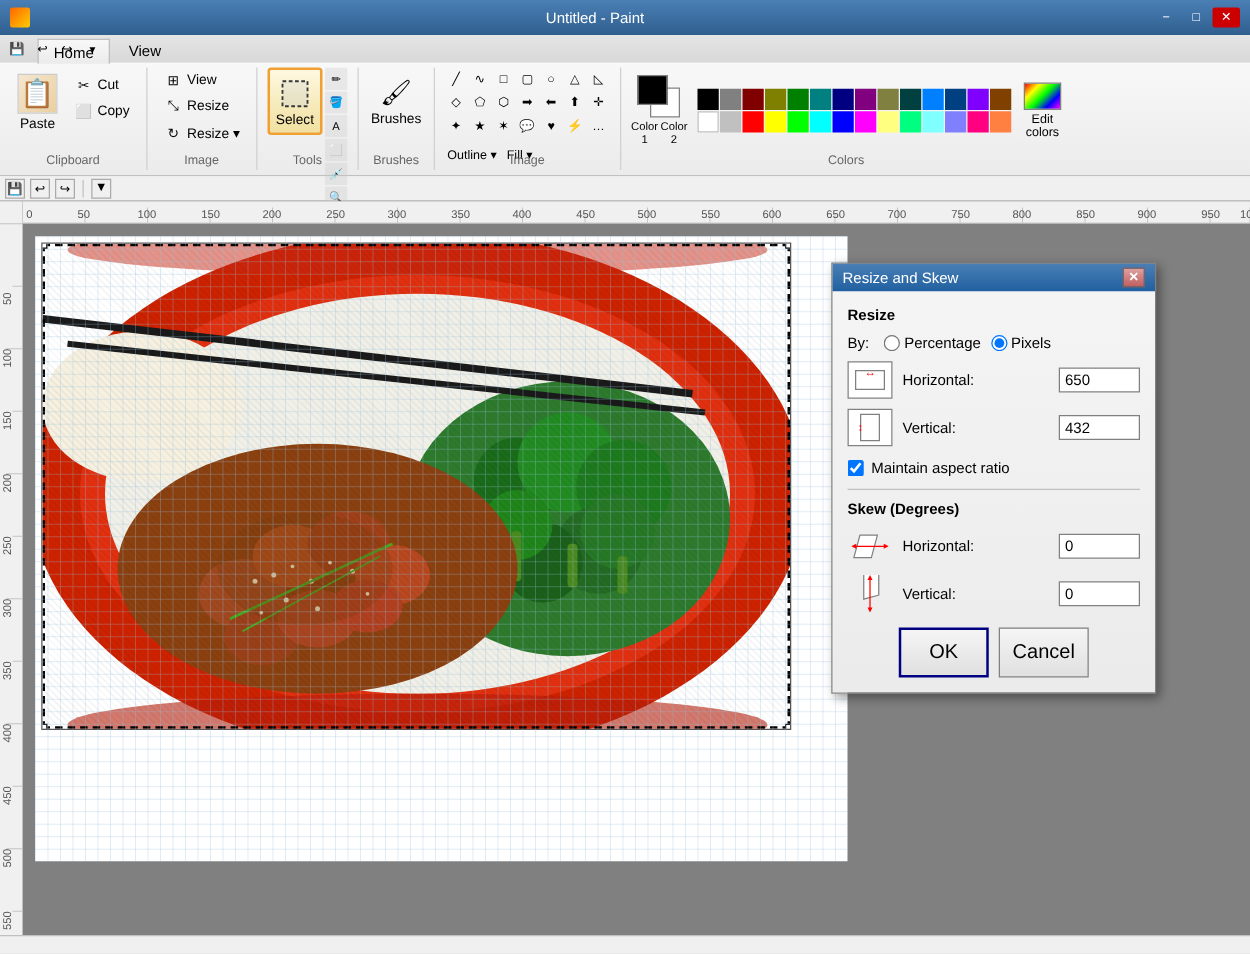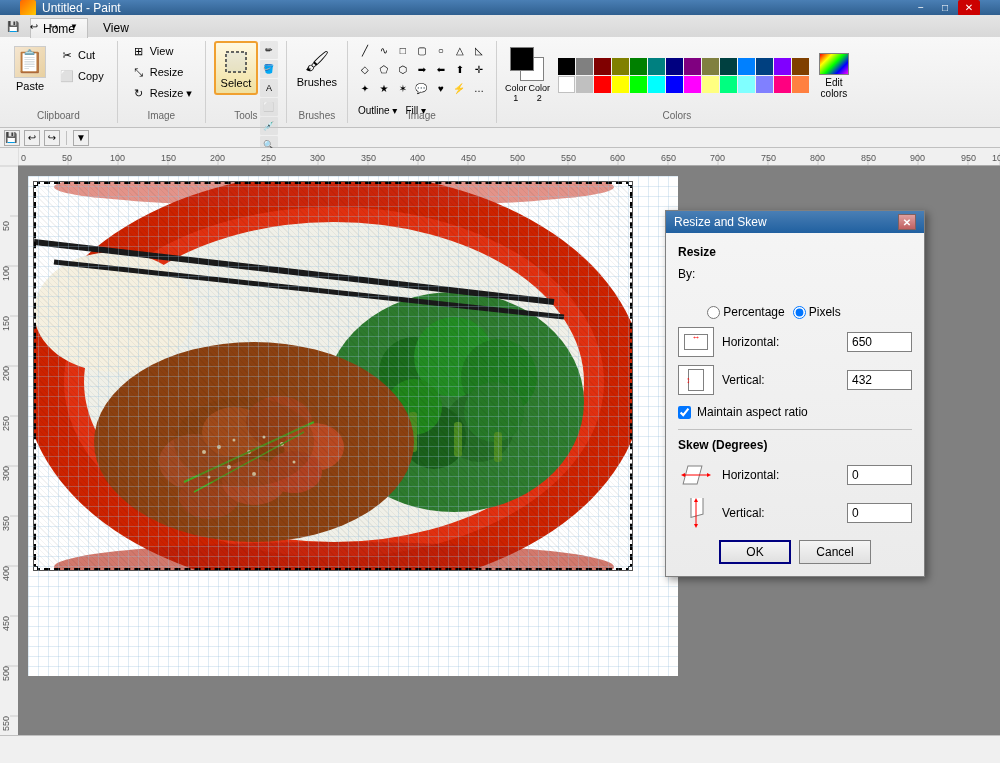--- a/index.html
+++ b/index.html
@@ -1,19 +1,19 @@
 <!DOCTYPE html>
 <html><head>
   <meta charset="utf-8">
   <style>
     * { margin: 0; padding: 0; box-sizing: border-box; }
     body { font-family: 'Segoe UI', Tahoma, sans-serif; font-size: 12px; background: #f0f0f0; overflow: hidden; width: 1000px; height: 763px; }
     
     
-    .title-bar { background: linear-gradient(to bottom, #4a7fb5, #2f5f8f); height: 15px; display: flex; align-items: center; padding: 0 20px; color: white; font-size: 12px; user-select: none; }
+    .title-bar { background: linear-gradient(to bottom, #4a7fb5, #2f5f8f); height: 28px; display: flex; align-items: center; padding: 0 8px; color: white; font-size: 12px; user-select: none; text-align: center; }
     .title-bar-icon { width: 16px; height: 16px; background: #c0c0c0; margin-right: 6px; display: inline-block; }
     .title-text { flex: 1; font-size: 12px; }
     .title-buttons { display: flex; gap: 2px; }
     .title-btn { width: 22px; height: 16px; font-size: 10px; display: flex; align-items: center; justify-content: center; cursor: pointer; color: white; }
     
     
     .ribbon { background: linear-gradient(to bottom, #f8f8f8, #ebebeb); border-bottom: 1px solid #c0c0c0; }
     .ribbon-tabs { display: flex; height: 22px; background: linear-gradient(to bottom, #e5e5e5, #d8d8d8); align-items: flex-end; padding-left: 30px; gap: 2px; }
     .ribbon-tab { padding: 3px 12px; font-size: 12px; cursor: pointer; border: 1px solid transparent; border-bottom: none; background: transparent; height: 20px; display: flex; align-items: center; }
     .ribbon-tab.active { background: linear-gradient(to bottom, #f8f8f8, #ebebeb); border-color: #c0c0c0; color: #000; position: relative; top: 1px; }
@@ -43,24 +43,24 @@
     .edit-colors-btn { display: flex; flex-direction: column; align-items: center; cursor: pointer; font-size: 10px; margin-top: 2px; }
     
     
     .status-bar { height: 22px; background: #f0f0f0; border-top: 1px solid #c0c0c0; display: flex; align-items: center; padding: 0 8px; gap: 8px; font-size: 11px; color: #333; }
     .dialog { position: absolute; top: 210px; left: 665px; width: 260px; background: linear-gradient(to bottom, #f5f5f5, #ebebeb); border: 1px solid #808080; box-shadow: 3px 3px 8px rgba(0,0,0,0.4); pointer-events: all; z-index: 100; }
     .dialog-titlebar { background: linear-gradient(to bottom, #4a7fb5, #2060a0); height: 22px; display: flex; align-items: center; padding: 0 8px; color: white; font-size: 12px; }
     .dialog-title { flex: 1; }
     .dialog-close { width: 18px; height: 16px; display: flex; align-items: center; justify-content: center; cursor: pointer; font-size: 10px; background: linear-gradient(to bottom, #e0a0a0, #c06060); border: 1px solid #806060; color: white; font-weight: bold; }
     .dialog-body { padding: 12px; }
     .dialog-section { font-weight: bold; font-size: 12px; margin-bottom: 8px; color: #000; }
-    .radio-label { display: flex; align-items: center; gap: 4px; font-size: 12px; cursor: pointer; margin-top: 38px; }
+    .radio-label { display: flex; align-items: center; gap: 4px; font-size: 12px; cursor: pointer; }
     .number-input { width: 65px; height: 20px; border: 1px solid #808080; font-size: 12px; padding: 0 4px; text-align: left; background: white; }
     .dialog-buttons { display: flex; justify-content: center; gap: 8px; margin-top: 12px; }
-    .dialog-btn { width: 72px; height: 24px; font-size: 12px; cursor: pointer; border: 1px solid #808080; background: linear-gradient(to bottom, #f5f5f5, #e0e0e0); display: flex; align-items: center; justify-content: center; }
+    .dialog-btn { width: 72px; height: 40px; font-size: 16px; cursor: pointer; border: 1px solid #808080; background: linear-gradient(to bottom, #f5f5f5, #e0e0e0); display: flex; align-items: center; justify-content: center; }
     .dialog-btn.default { border: 2px solid #000080; }
     
     
     .dropdown-small { display: flex; flex-direction: column; align-items: center; gap: 1px; font-size: 10px; cursor: pointer; padding: 2px; }
 
     .ribbon-outer { position: relative; }
   </style>
 </head>
 <body>
 

